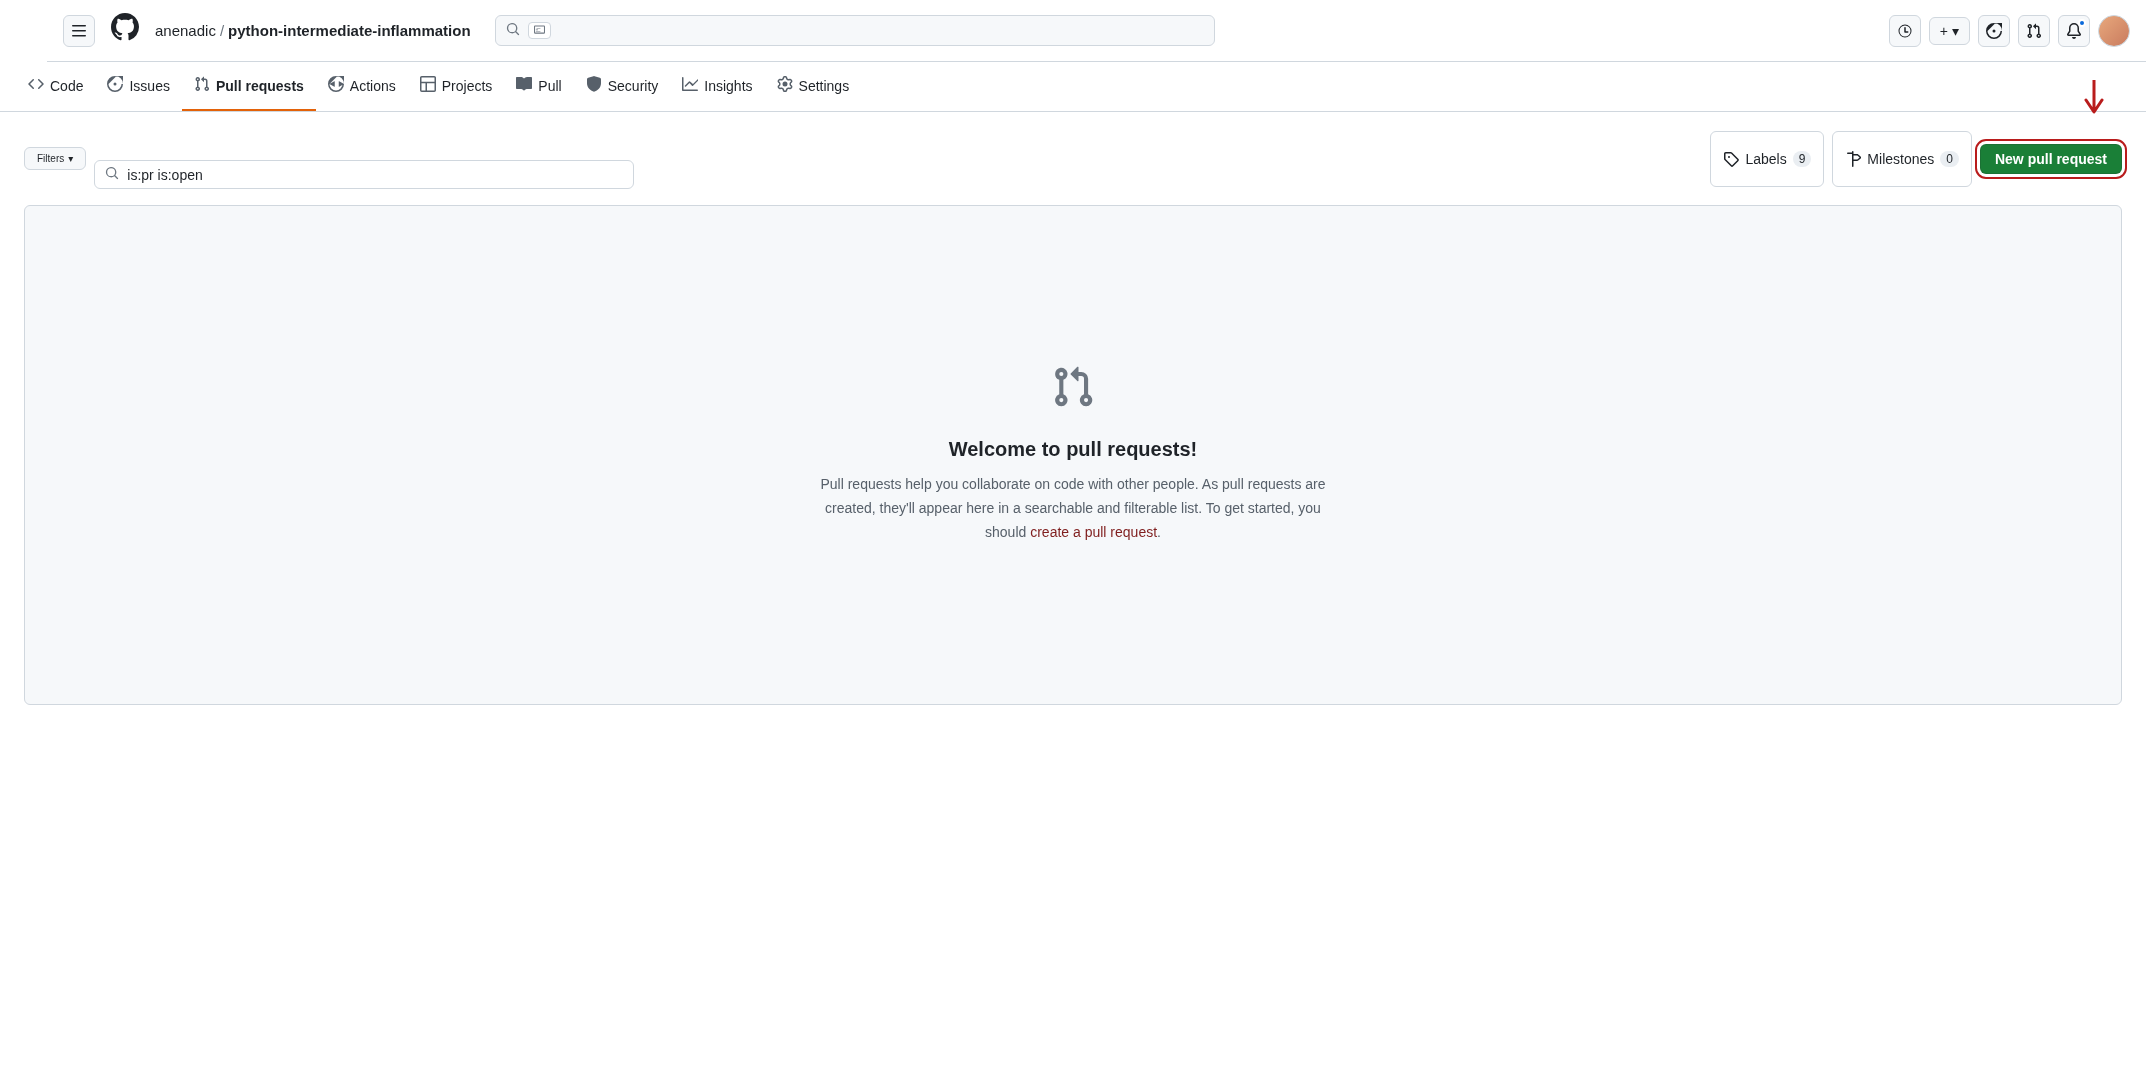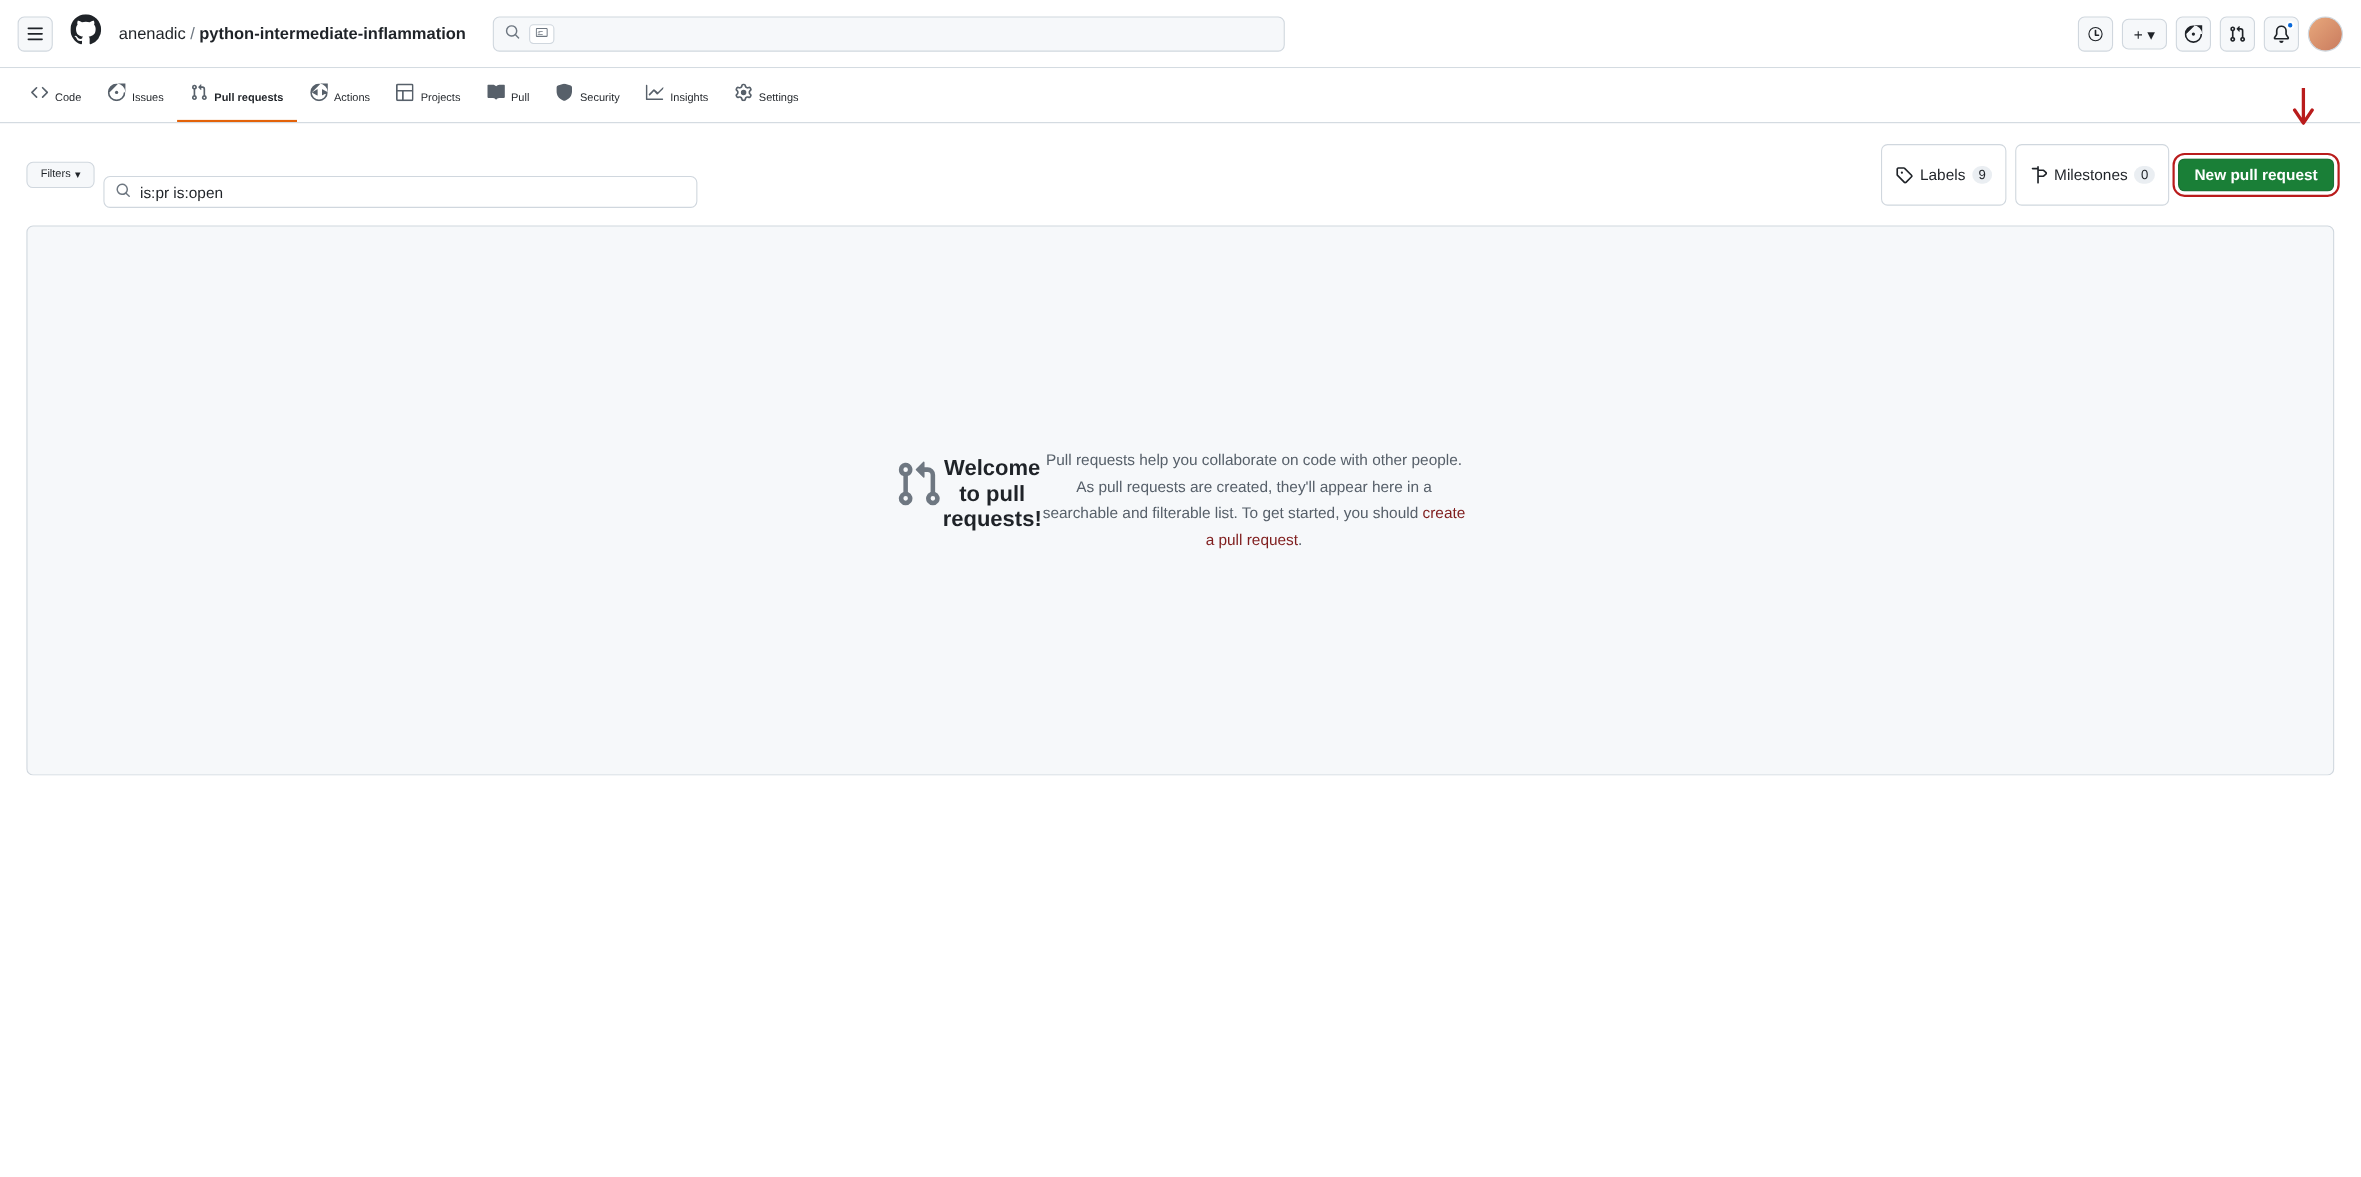--- a/index.html
+++ b/index.html
@@ -7,20 +7,21 @@
 
     
     .navbar {
       display: flex;
       align-items: center;
       padding: 0 16px;
       height: 62px;
       background: #ffffff;
       border-bottom: 1px solid #d0d7de;
       gap: 12px;
+      margin-left: 47px;
     }
     .navbar-hamburger {
       display: flex; align-items: center; justify-content: center;
       width: 32px; height: 32px; border: 1px solid #d0d7de; border-radius: 6px;
       cursor: pointer; background: #f6f8fa;
     }
     .github-logo {
       font-size: 28px; color: #1f2328; margin: 0 4px;
     }
     .navbar-repo-path {
@@ -83,23 +84,23 @@
     
     .repo-nav {
       display: flex;
       align-items: center;
       padding: 0 16px;
       background: #ffffff;
       border-bottom: 1px solid #d0d7de;
       overflow-x: auto;
     }
     .repo-nav-item {
-      display: flex; align-items: flex-end; gap: 6px;
+      display: flex; align-items: center; gap: 6px;
       padding: 14px 12px;
-      font-size: 10px; color: #1f2328;
+      font-size: 14px; color: #1f2328;
       cursor: pointer; white-space: nowrap;
       border-bottom: 2px solid transparent;
       text-decoration: none;
     }
     .repo-nav-item.active {
       font-weight: 600;
       border-bottom: 2px solid #e36209;
       color: #1f2328;
     }
     .repo-nav-item .nav-icon { font-size: 14px; color: #57606a; }
@@ -151,21 +152,21 @@
 
     
     .main-content {
       margin: 0 24px;
       border: 1px solid #d0d7de; border-radius: 6px;
       background: #f6f8fa;
       min-height: 500px;
       display: flex; align-items: center; justify-content: center;
     }
     .empty-state {
-      display: flex; align-items: center;
+      display: flex; flex-direction: column; align-items: center;
       justify-content: center; padding: 60px 40px; text-align: center;
       max-width: 600px;
     }
     .empty-icon {
       color: #6e7781; font-size: 40px; margin-bottom: 20px;
     }
     .empty-title {
       font-size: 20px; font-weight: 700; color: #1f2328; margin-bottom: 12px;
     }
     .empty-desc {

